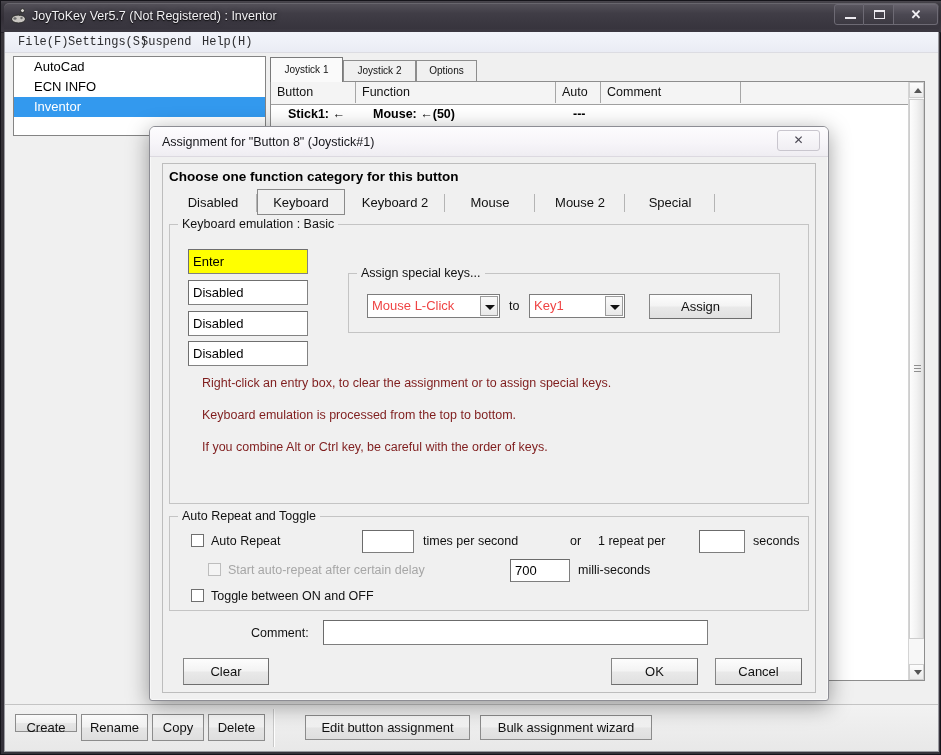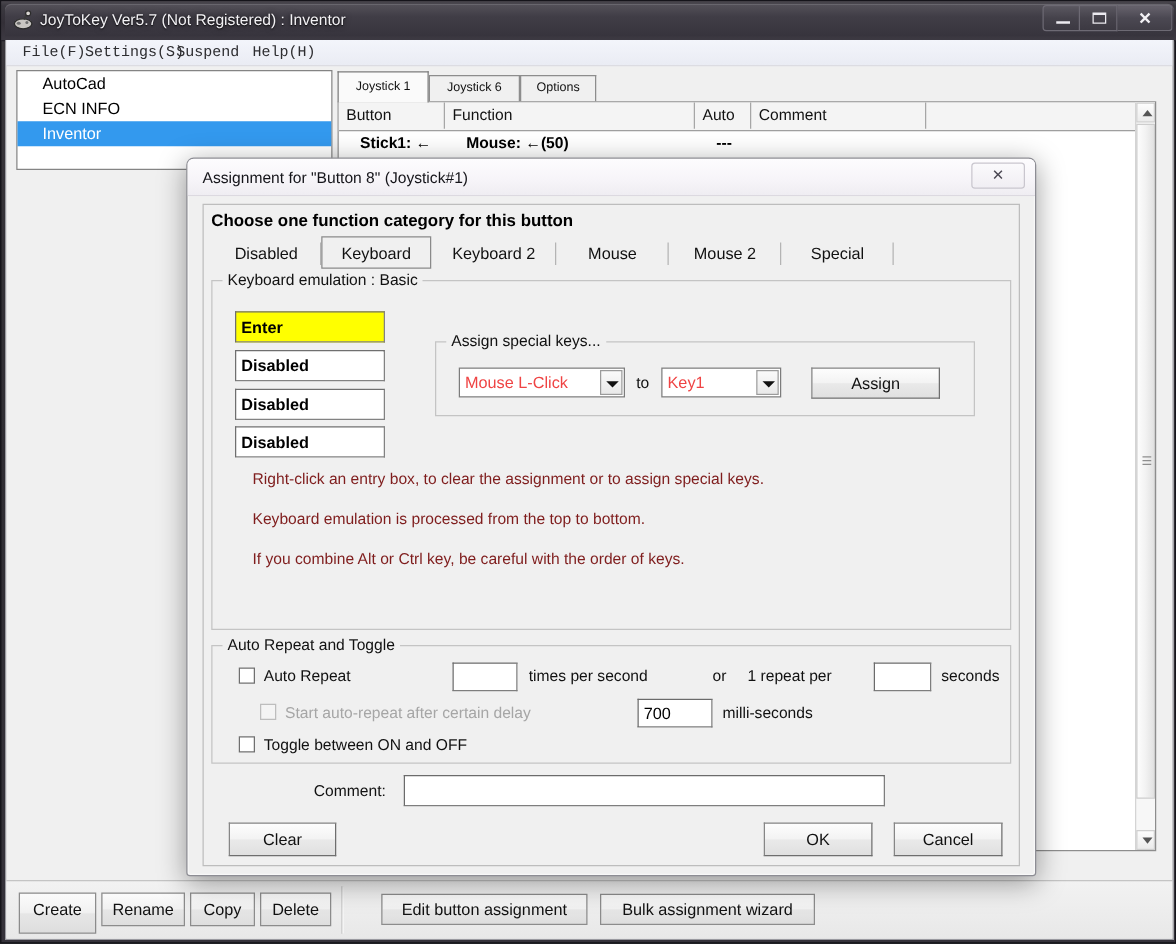--- a/index.html
+++ b/index.html
@@ -215,21 +215,21 @@
   .group-label{
     position:absolute;top:-8px;left:8px;background:#f0f0f0;padding:0 4px;
     font-size:12.5px;color:#111;white-space:nowrap;
   }
 
   .entrybox{
     position:absolute;width:120px;height:25px;box-sizing:border-box;
     background:#ffffff;border:1px solid #828282;
     border-top:1px solid #6f6f6f;border-left:1px solid #6f6f6f;
     font-size:13px;color:#000;line-height:23px;padding-left:4px;
-    white-space:nowrap;overflow:hidden;font-weight:bold;
+    white-space:nowrap;overflow:hidden;
   }
   .entrybox.hl{background:#ffff00;}
 
   .combo{
     position:absolute;height:24px;box-sizing:border-box;
     background:#ffffff;border:1px solid #7c7c7c;
     font-size:13px;color:#ef4444;line-height:22px;padding-left:4px;
     white-space:nowrap;
   }
   .combo .arrowbox{
@@ -310,21 +310,21 @@
     </div>
 
     <div id="profile-list">
       <div class="profile-item">AutoCad</div>
       <div class="profile-item">ECN INFO</div>
       <div class="profile-item selected">Inventor</div>
     </div>
 
     <div id="tabstrip">
       <div class="jtab active" style="left:0px;width:73px">Joystick 1</div>
-      <div class="jtab" style="left:73px;width:73px">Joystick 6</div>
+      <div class="jtab" style="left:73px;width:73px">Joystick 2</div>
       <div class="jtab" style="left:146px;width:61px">Options</div>
     </div>
 
     <div id="grid">
       <div id="grid-head">
         <div class="gcol" style="left:0px;width:85px">Button</div>
         <div class="gcol" style="left:85px;width:200px">Function</div>
         <div class="gcol" style="left:285px;width:45px">Auto</div>
         <div class="gcol" style="left:330px;width:140px">Comment</div>
         <div class="gcol" style="left:470px;width:168px;border-right:none"></div>
@@ -348,21 +348,21 @@
               <i></i>
             </span>
         </div>
         <div class="sb-arrow down">
           <span class="sb-caret d"></span>
         </div>
       </div>
     </div>
 
     <div id="bottombar">
-      <div class="tbtn" style="left:10px;top:9px;width:62px;height:33px;line-height:25px">Create</div>
+      <div class="tbtn" style="left:10px;top:9px;width:62px;height:18px;line-height:25px">Create</div>
       <div class="tbtn" style="left:76px;top:9px;width:67px;height:27px;line-height:25px">Rename</div>
       <div class="tbtn" style="left:147px;top:9px;width:52px;height:27px;line-height:25px">Copy</div>
       <div class="tbtn" style="left:203px;top:9px;width:57px;height:27px;line-height:25px">Delete</div>
       <div id="bottom-sep"></div>
       <div class="tbtn" style="left:300px;top:10px;width:165px;height:25px;line-height:23px">Edit button assignment</div>
       <div class="tbtn" style="left:475px;top:10px;width:172px;height:25px;line-height:23px">Bulk assignment wizard</div>
     </div>
 
   </div>
 

